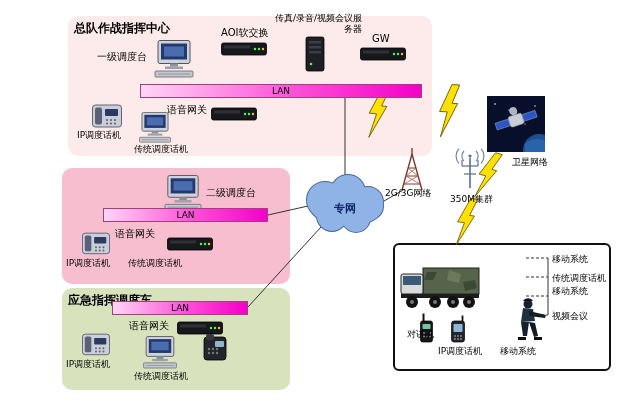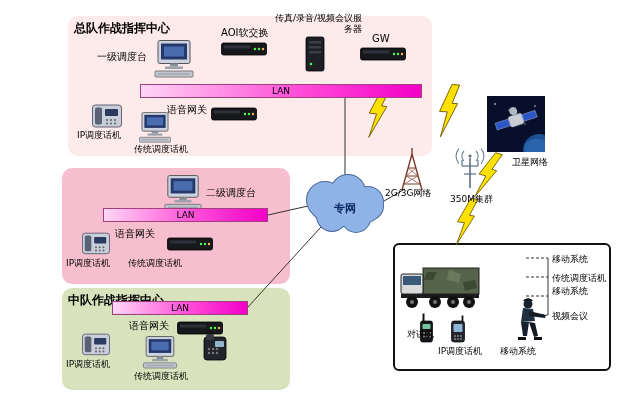--- a/index.html
+++ b/index.html
@@ -253,21 +253,21 @@
   <div class="lbl" style="left:115px;top:227px">语音网关</div>
   <svg class="icon" style="left:167px;top:237px" width="46" height="14">
       <use href="#ic-switch"></use>
     </svg>
   <svg class="icon" style="left:82px;top:230px" width="28" height="25">
       <use href="#ic-ipphone"></use>
     </svg>
   <div class="lbl lbl-sm" style="left:66px;top:257px">IP调度话机</div>
   <div class="lbl lbl-sm" style="left:128px;top:257px">传统调度话机</div>
 
-  <div class="ttl" style="left:68px;top:292px">中队作战指挥中心</div>
+  <div class="ttl" style="left:68px;top:292px">应急指挥调度车</div>
   <div class="lan" style="left:112px;top:301px;width:136px">LAN</div>
   <div class="lbl" style="left:129px;top:319px">语音网关</div>
   <svg class="icon" style="left:177px;top:321px" width="46" height="14">
       <use href="#ic-switch"></use>
     </svg>
   <svg class="icon" style="left:82px;top:331px" width="28" height="25">
       <use href="#ic-ipphone"></use>
     </svg>
   <div class="lbl lbl-sm" style="left:66px;top:358px">IP调度话机</div>
   <svg class="icon" style="left:141px;top:336px" width="38" height="33">

